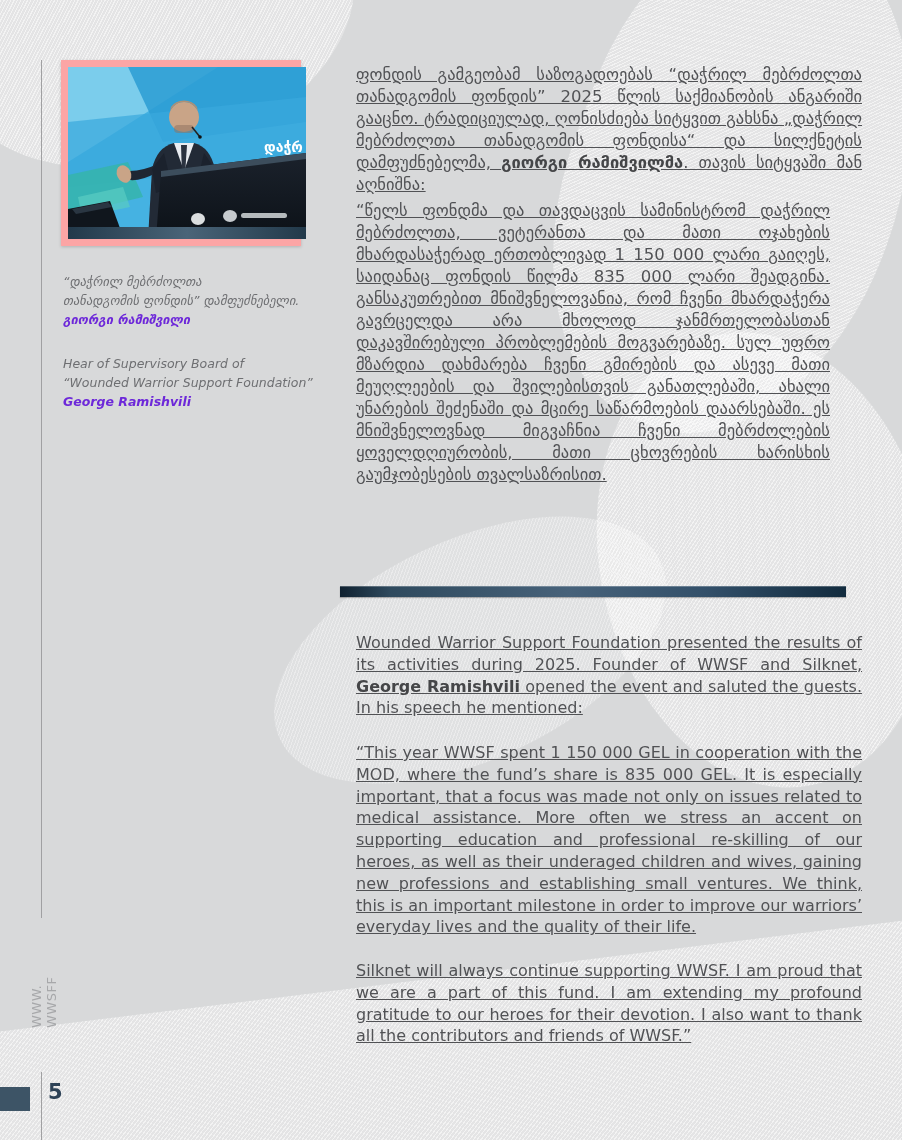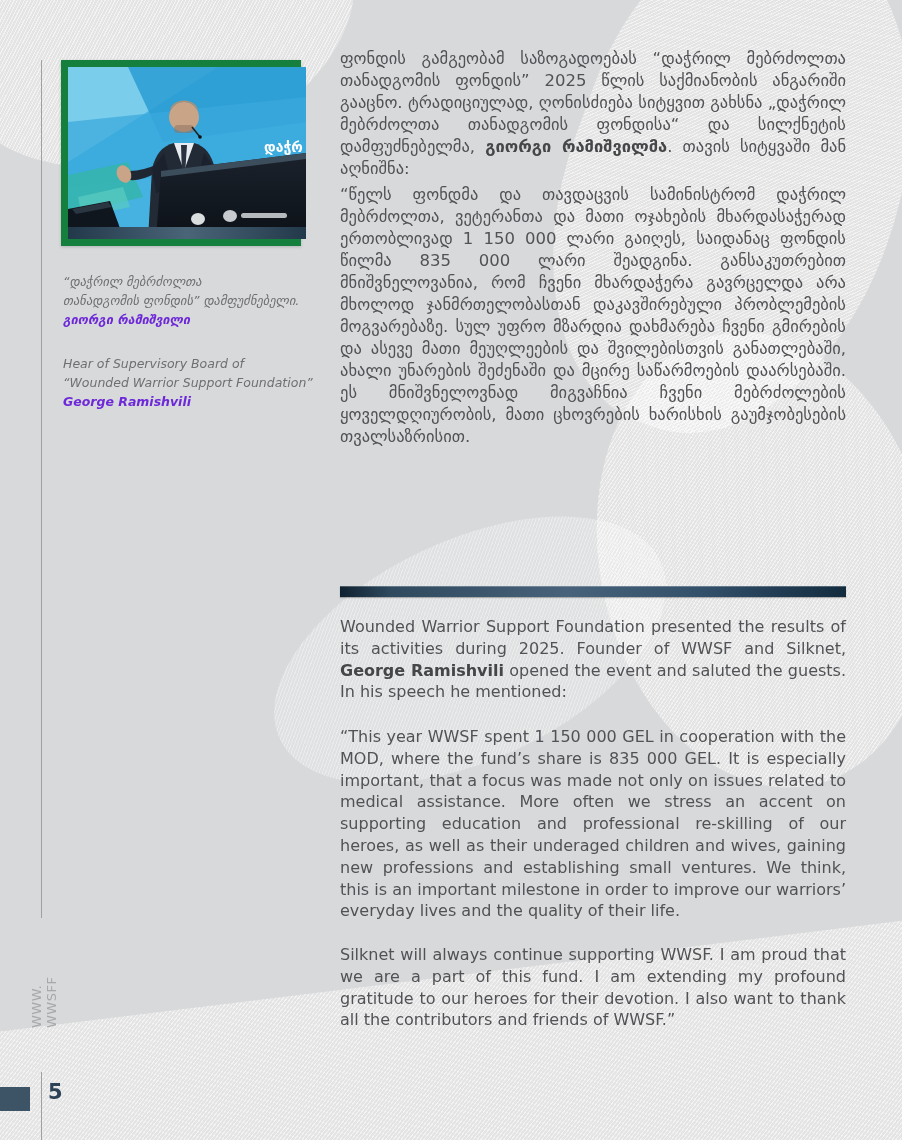--- a/index.html
+++ b/index.html
@@ -22,21 +22,21 @@
   .wm-bottom{left:-60px;top:975px;width:1060px;height:300px;transform:rotate(-7deg);}
   .wm-mid{left:260px;top:540px;width:420px;height:220px;border-radius:50%;transform:rotate(-25deg);opacity:.7;}
 
   
   .vrule{position:absolute;left:41px;width:1px;background:#a0a0a2;}
   .vrule-top{top:60px;height:858px;}
   .vrule-bottom{top:1072px;height:68px;}
 
   .photo-frame{
     position:absolute;left:61px;top:60px;width:240px;height:186px;
-    background:#15803d;box-sizing:border-box;padding:7px;
+    background:#fca5a5;box-sizing:border-box;padding:7px;
     box-shadow:0 1px 3px rgba(0,0,0,.18);
   }
   .photo-frame svg{display:block;width:238px;height:172px;}
 
   .caption{position:absolute;left:63px;width:260px;
     font-style:italic;font-size:12.5px;line-height:19px;color:#6e6f72;margin-top:10px;}
   .caption-geo{top:262px;}
   .caption-eng{top:344px;}
   .caption .b{font-weight:bold;color:#6d28d9;}
 
@@ -47,21 +47,21 @@
   }
 
   .page-corner-rect{position:absolute;left:0;top:1087px;width:30px;height:24px;background:#3d5466;}
   .page-number{position:absolute;left:48px;top:1080px;font-size:21px;font-weight:bold;color:#2d4257;}
 
   
   .col{position:absolute;left:340px;width:506px;color:#515255;}
   .geo{font-size:16.5px;line-height:22px;text-align:justify;}
   .eng{font-size:16px;line-height:21.8px;text-align:justify;}
   .b{font-weight:bold;color:#454648;}
-  p{margin:0;}
+  p{margin:16px;text-decoration:underline;}
   .geo-intro{top:48px;}
   .geo-quote{top:184px;}
   .eng-intro{top:616px;}
   .eng-quote1{top:726px;}
   .eng-quote2{top:944px;}
 
   .divider{
     position:absolute;left:340px;top:586px;width:506px;height:11px;
     background:linear-gradient(90deg,#0f2130 0%, #2f4a5e 10%, #47627a 45%, #33506a 72%, #122b3e 100%);
     box-shadow:inset 0 1px 0 rgba(255,255,255,.25), 0 1px 1px rgba(0,0,0,.25);

